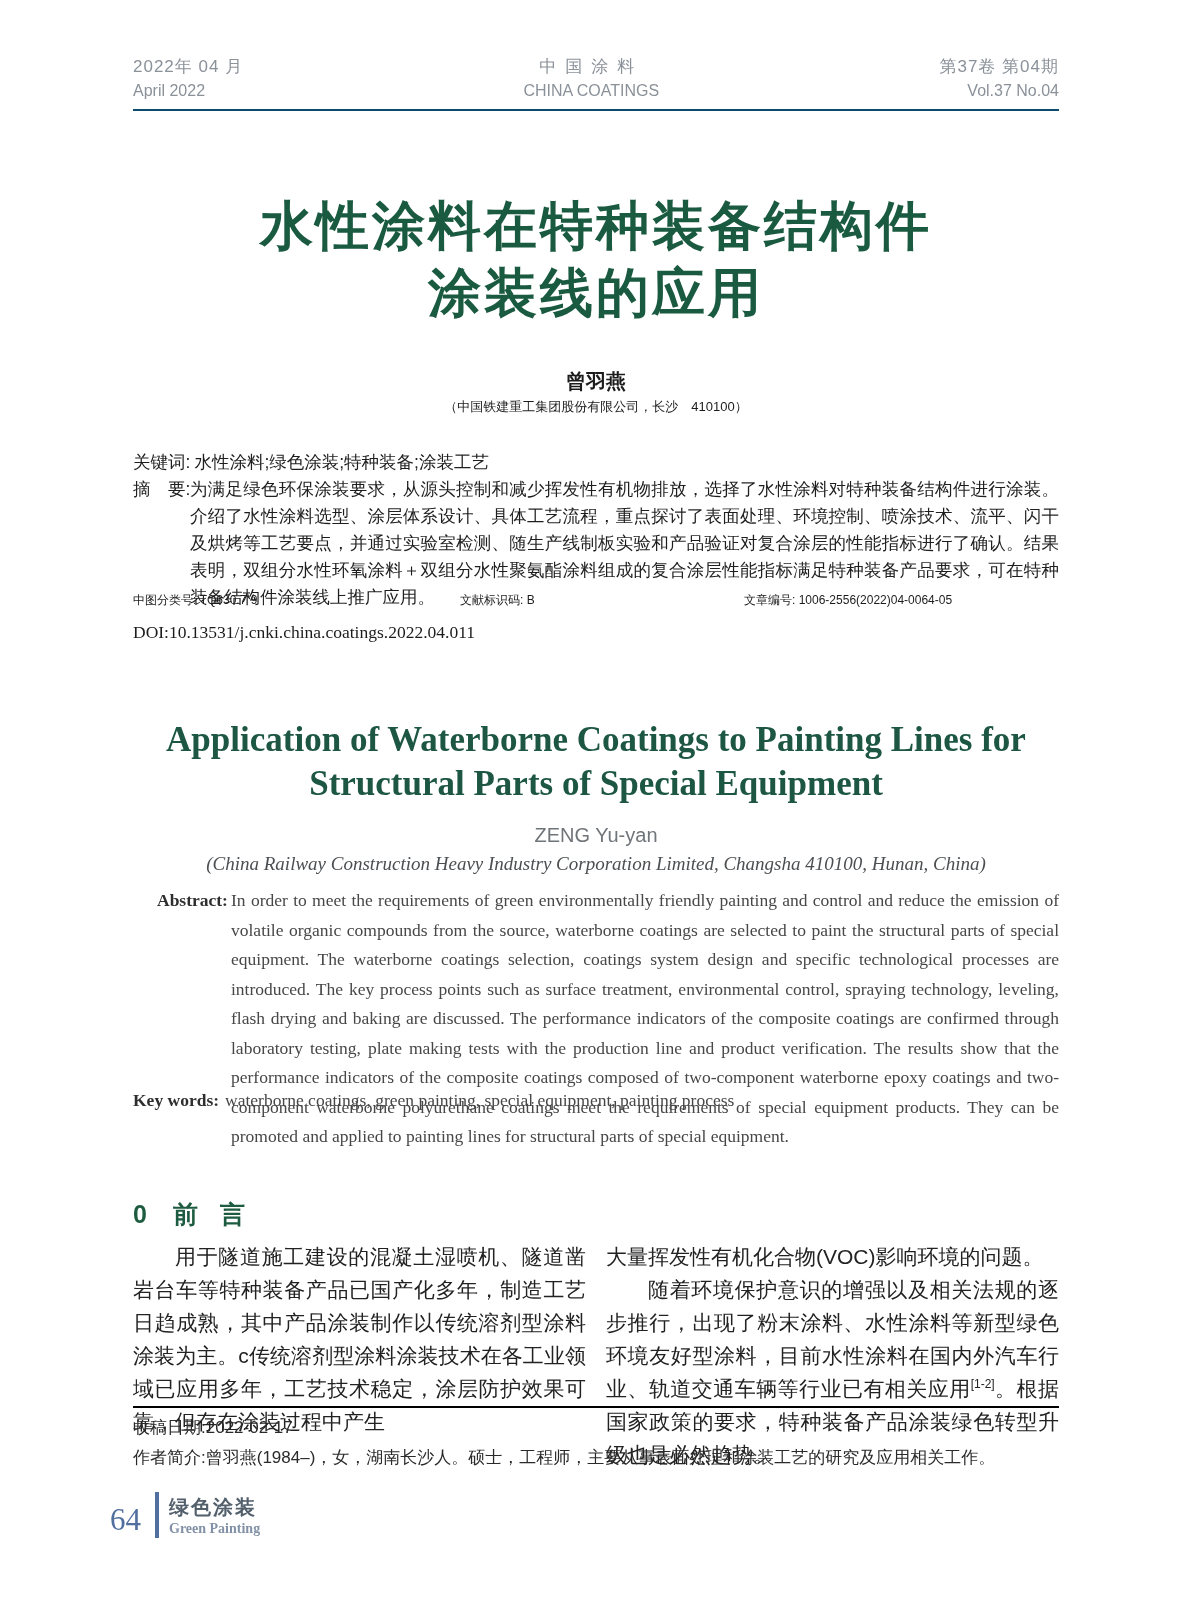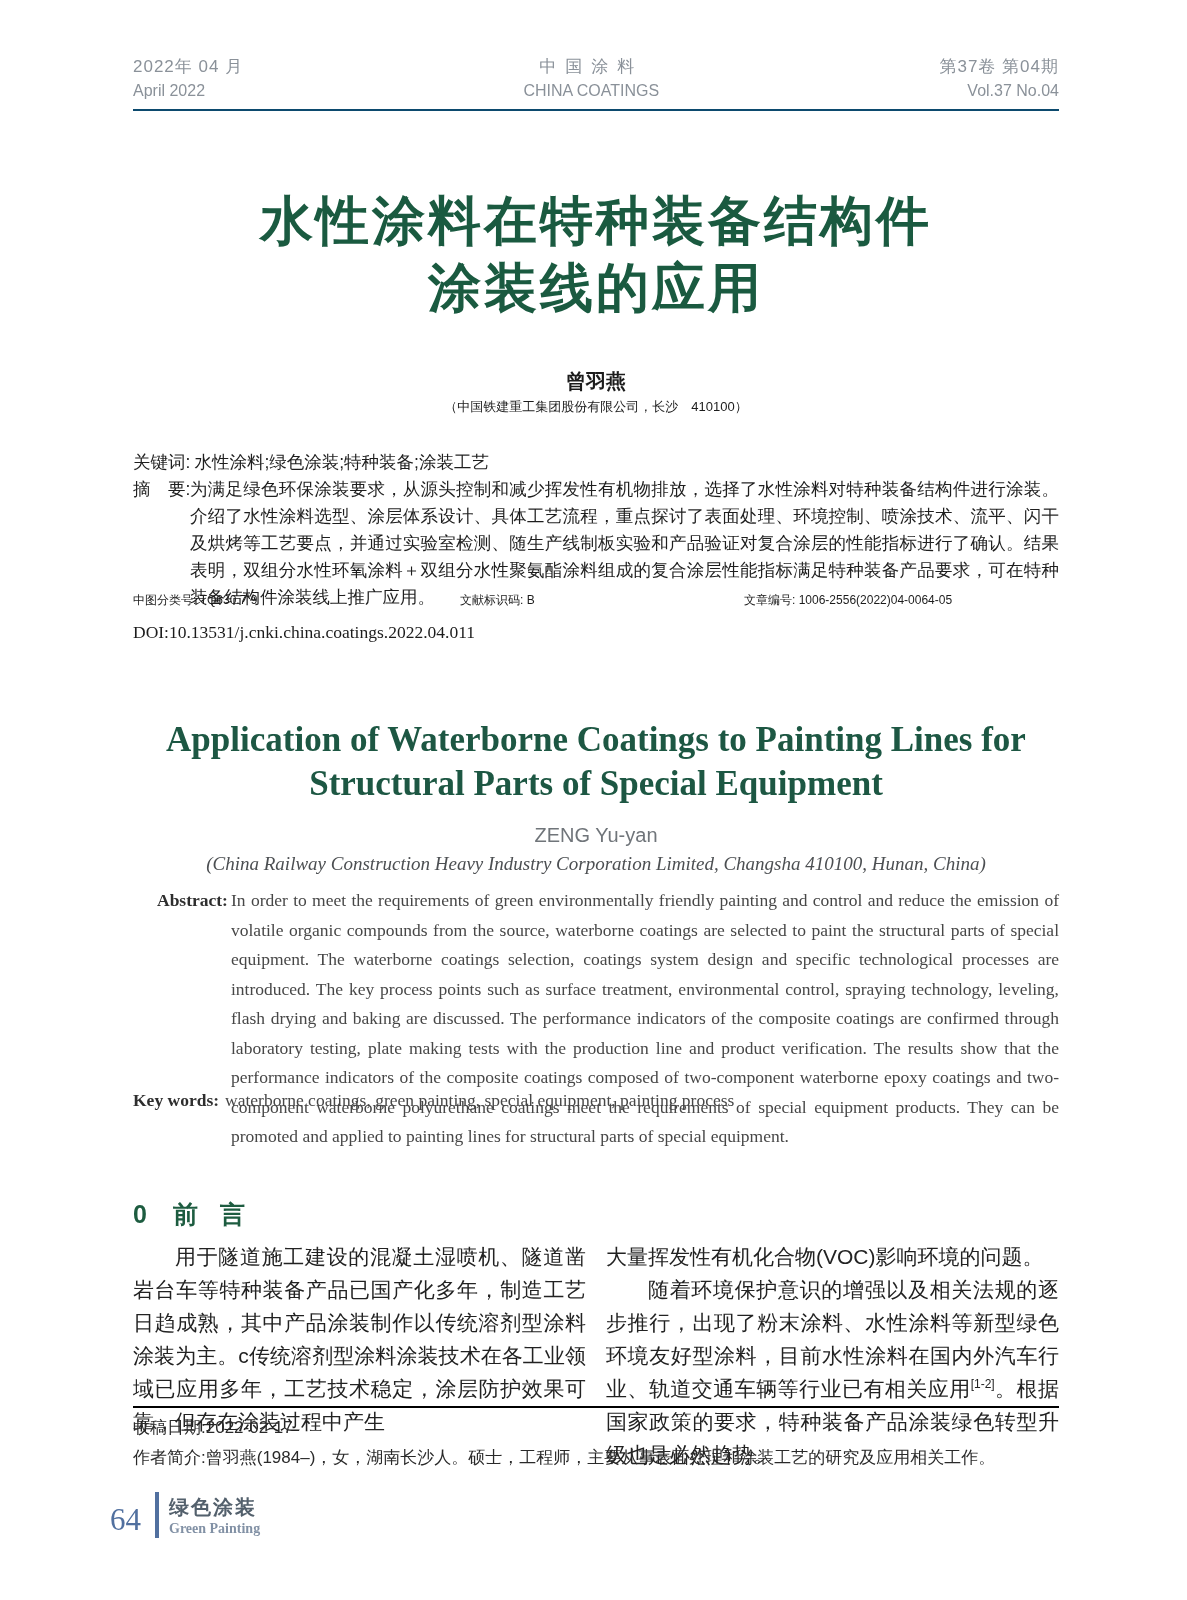--- a/index.html
+++ b/index.html
@@ -99,21 +99,21 @@
     <div class="col center">
       <span class="zh">中国涂料</span>
       <span class="en">CHINA COATINGS</span>
     </div>
     <div class="col right">
       <span class="zh">第37卷 第04期</span>
       <span class="en">Vol.37  No.04</span>
     </div>
   </div>
 
-  <h1 class="abs title-zh" style="margin:0;font-family:Liberation Mono, monospace;">
+  <h1 class="abs title-zh" style="margin:0;">
     <span>水性涂料在特种装备结构件</span><br>
     <span>涂装线的应用</span>
   </h1>
 
   <div class="abs author-zh">曾羽燕</div>
   <div class="abs affil-zh">（中国铁建重工集团股份有限公司，长沙　410100）</div>
 
   <div class="abs abstract-zh">
     <div class="hang kw-zh">
       <span class="lab">关键词:</span>

